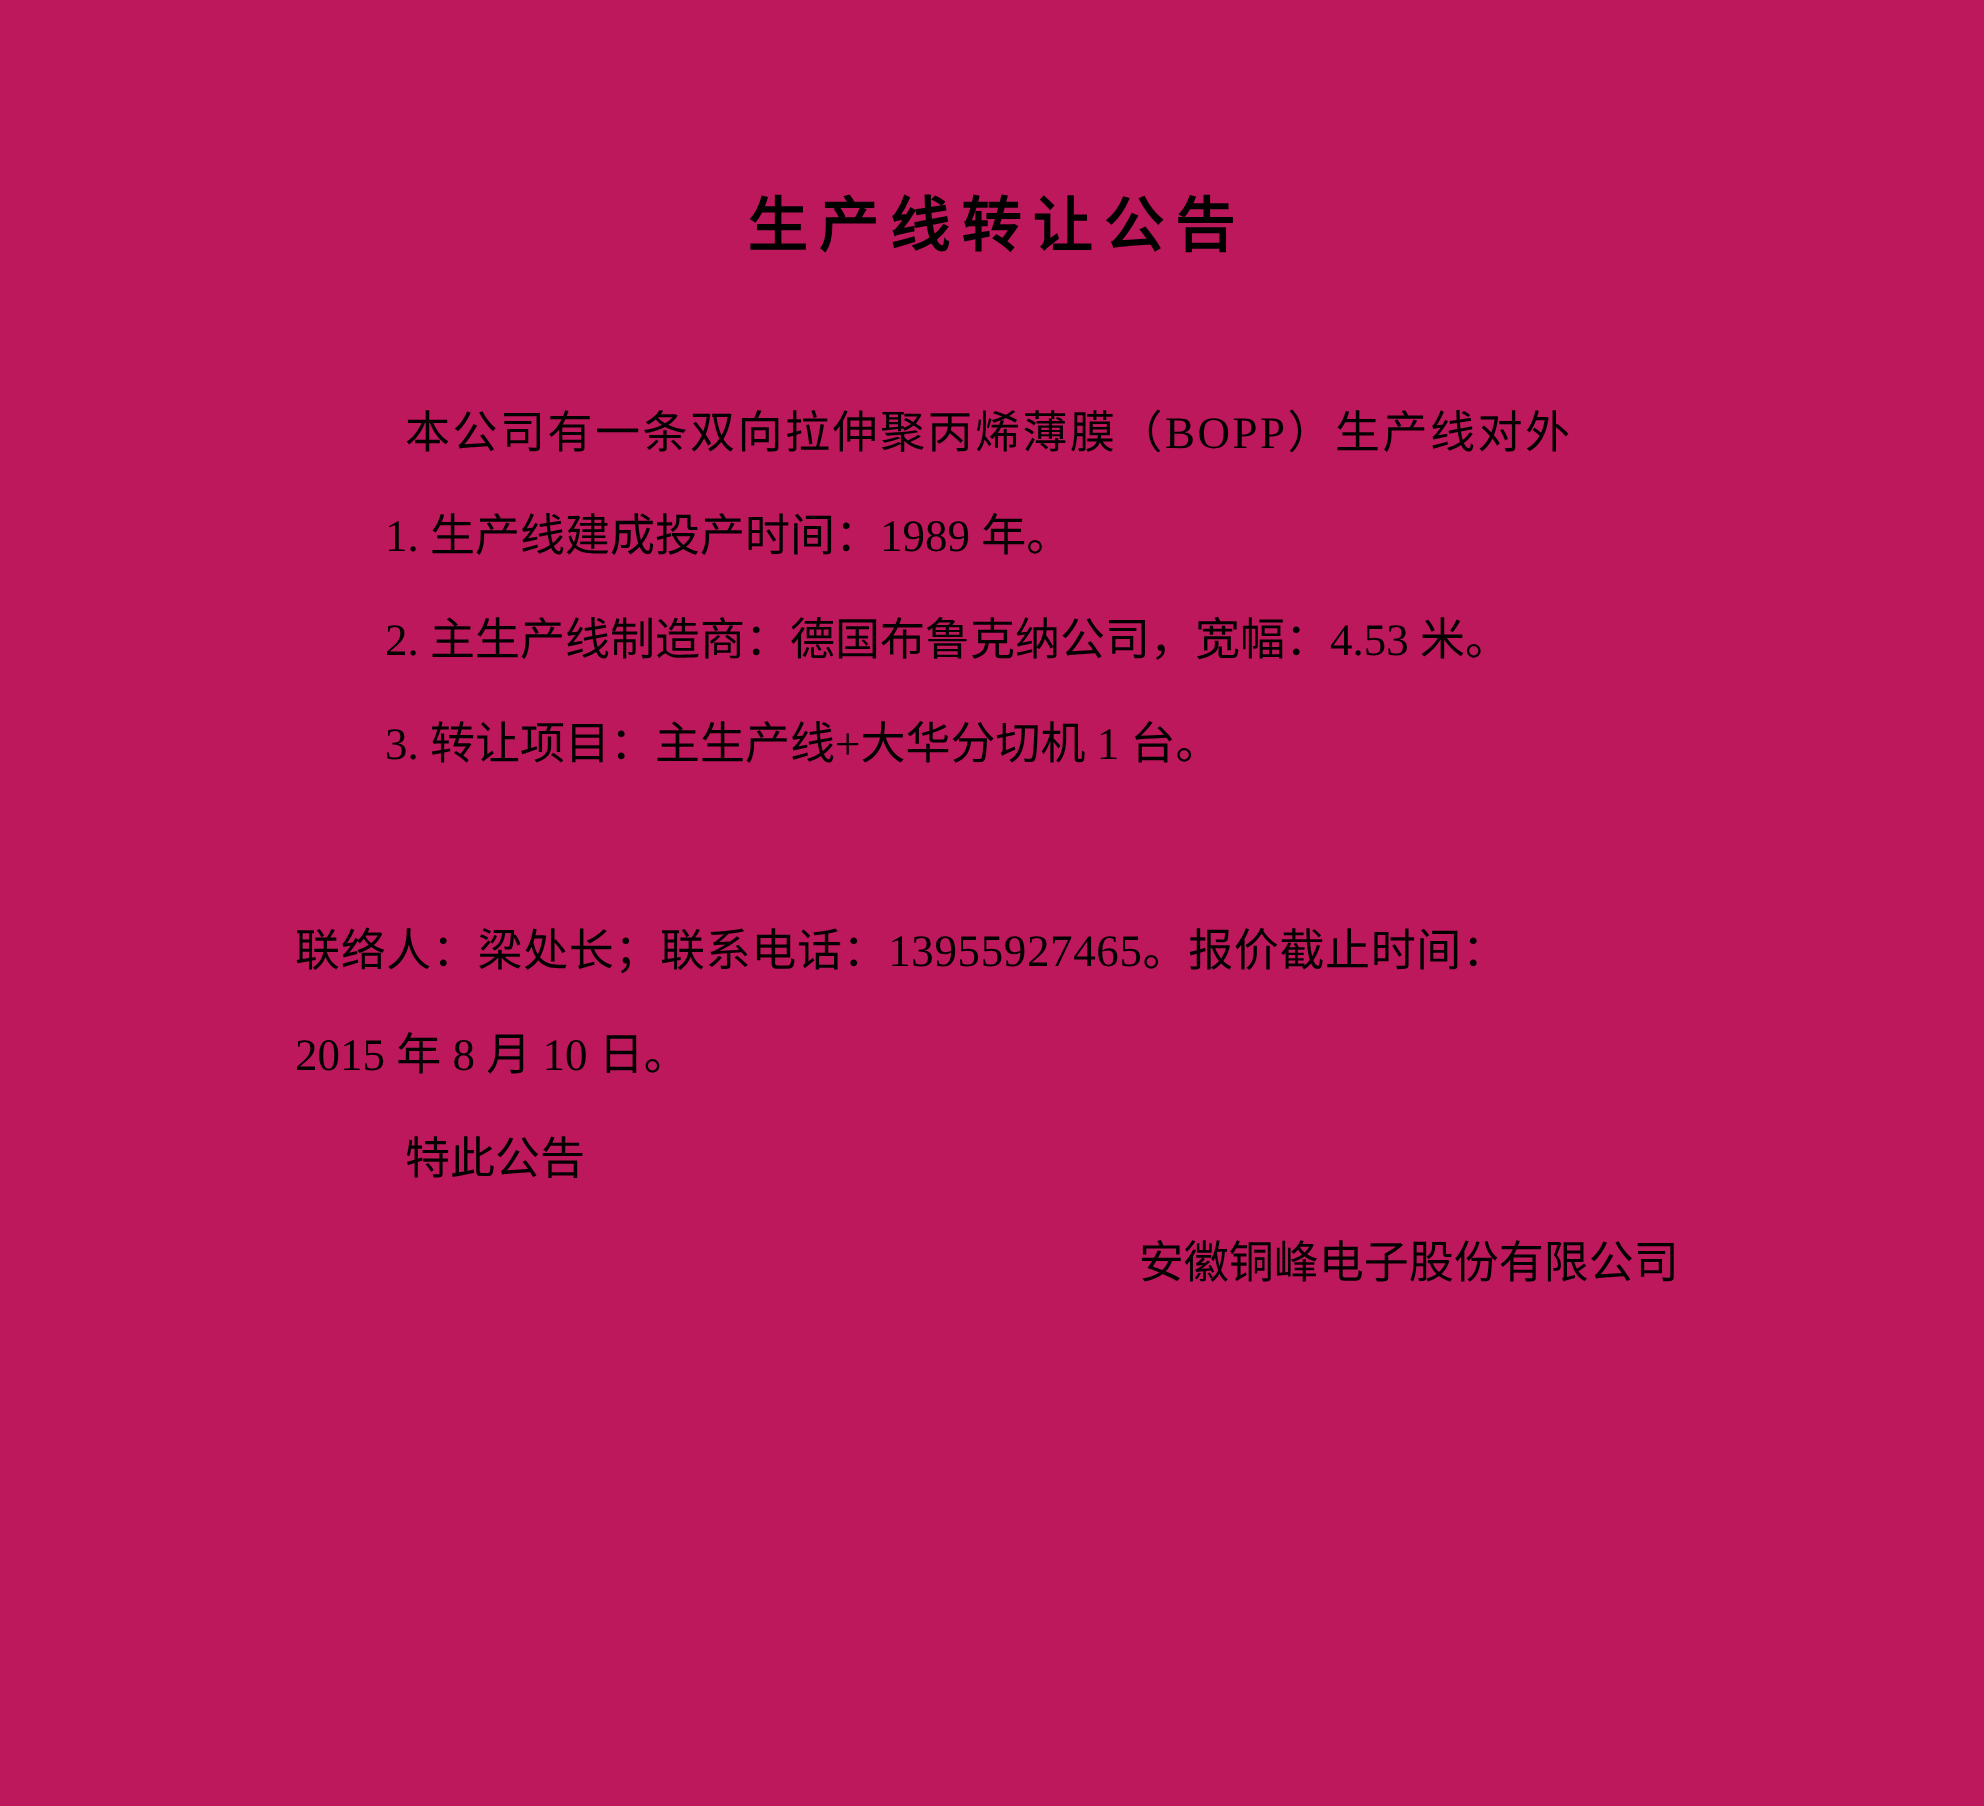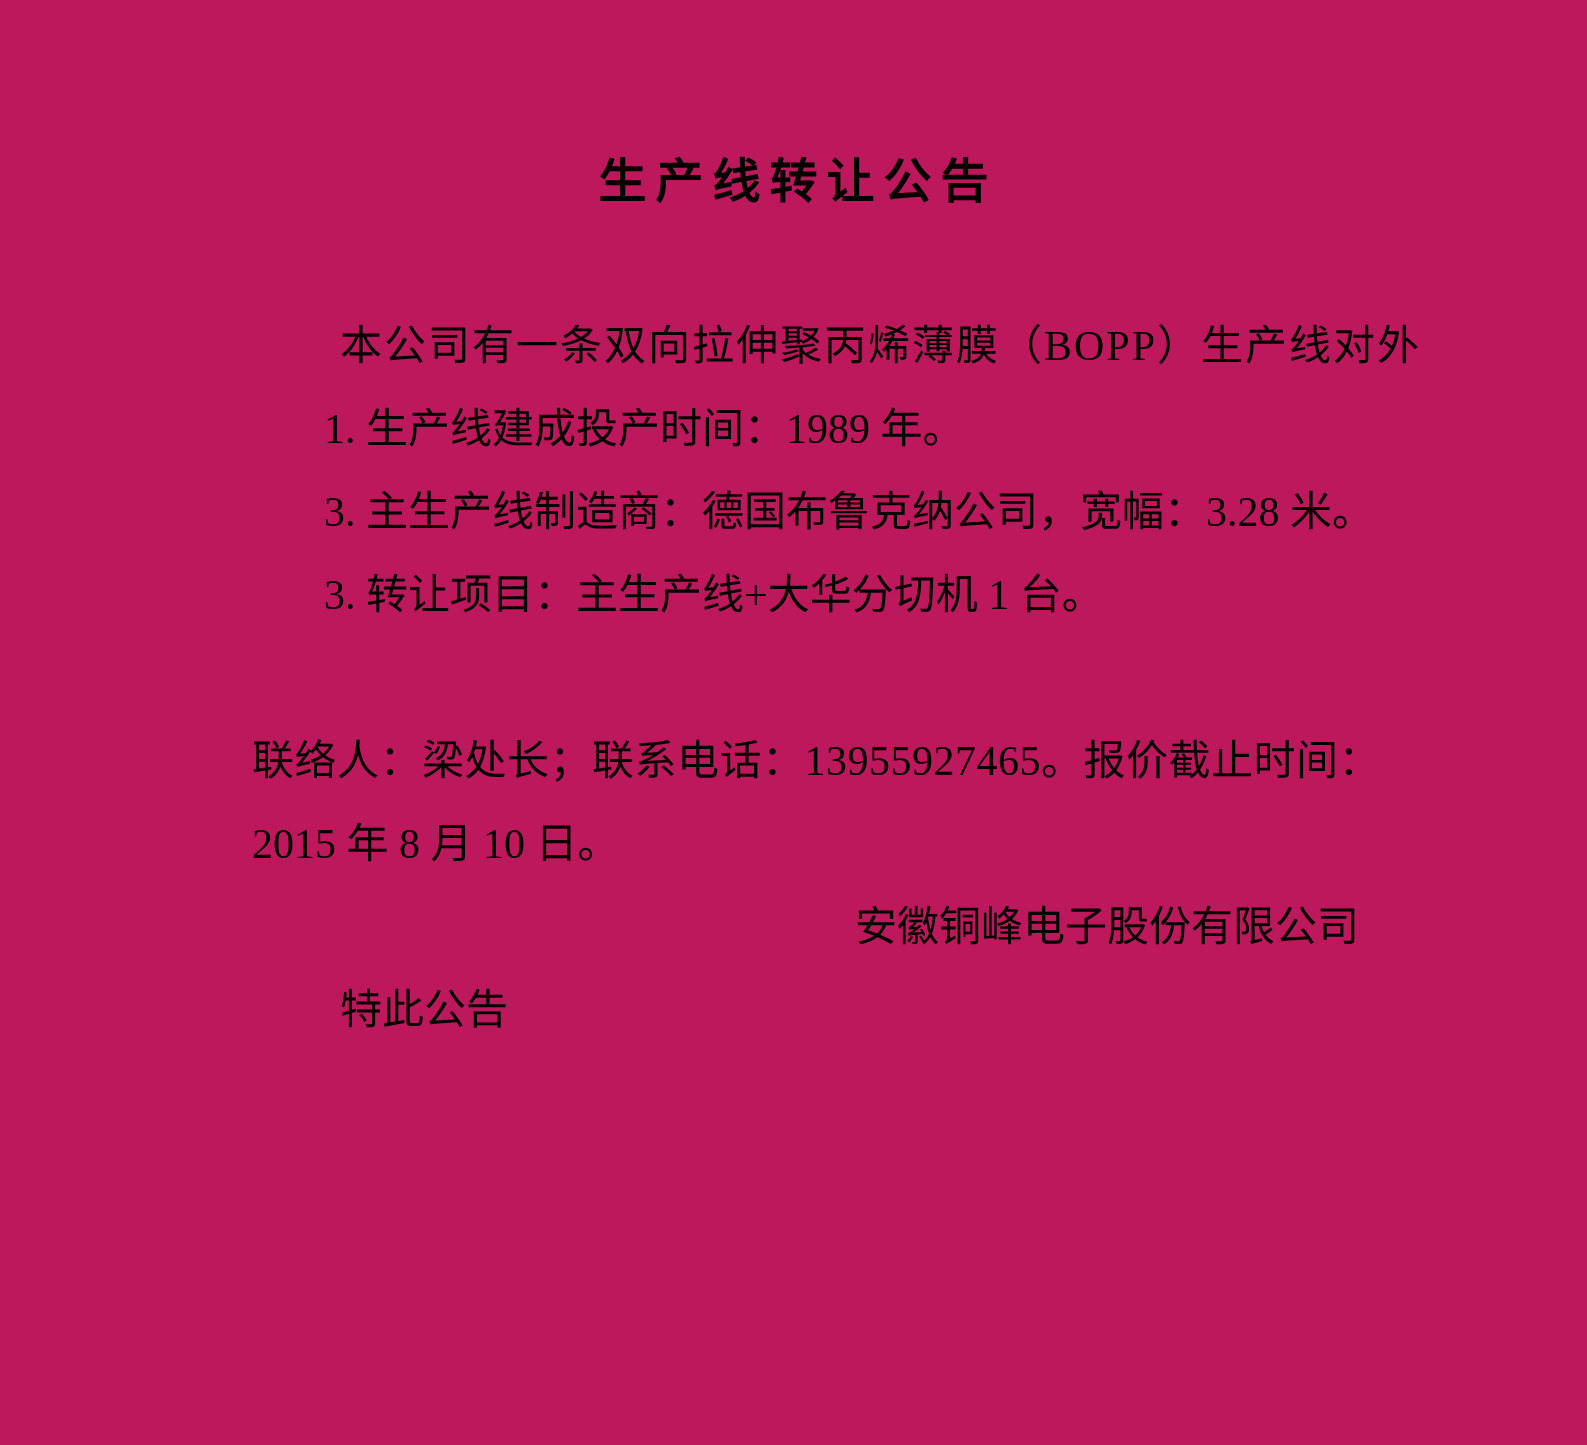--- a/index.html
+++ b/index.html
@@ -27,24 +27,24 @@
     font-family: "Liberation Sans", "DejaVu Sans", sans-serif;
     font-weight: 700;
     font-size: 48px;
     letter-spacing: 9px;
     text-indent: 9px; 
     white-space: nowrap;
   }
   .content {
     position: absolute;
     top: 305px;
-    left: 252px;
+    left: 236px;
     width: 1107px;
     font-family: "Liberation Serif", "DejaVu Serif", serif;
-    font-size: 42px;
+    font-size: 36px;
   }
   .line {
     height: 83px;
     line-height: 83px;
     white-space: nowrap;
   }
   .indent-para { padding-left: 88px; }
   .indent-item { padding-left: 72px; }
   .stretch   { letter-spacing: 2px; }   
   .stretch-sm{ letter-spacing: 0.5px; } 
@@ -59,30 +59,30 @@
 
   <h1 class="doc-title">生产线转让公告</h1>
 
   <div class="content">
 
     <div class="line indent-para stretch">本公司有一条双向拉伸聚丙烯薄膜（BOPP）生产线对外</div>
 
 
     <div class="line indent-item">1. 生产线建成投产时间：1989 年。</div>
 
-    <div class="line indent-item">3. 主生产线制造商：德国布鲁克纳公司，宽幅：3.28 米。</div>
+    <div class="line indent-item">2. 主生产线制造商：德国布鲁克纳公司，宽幅：4.53 米。</div>
 
     <div class="line indent-item">3. 转让项目：主生产线+大华分切机 1 台。</div>
 
     <div class="blank-line"></div>
 
 
     <div class="line stretch-sm">联络人：梁处长；联系电话：13955927465。报价截止时间：</div>
 
     <div class="line">2015 年 8 月 10 日。</div>
 
+    <div class="line indent-para">特此公告</div>
+
     <div class="line align-right">安徽铜峰电子股份有限公司</div>
-
-    <div class="line indent-para">特此公告</div>
 
 
   </div>
 </div>
 
 </body></html>

